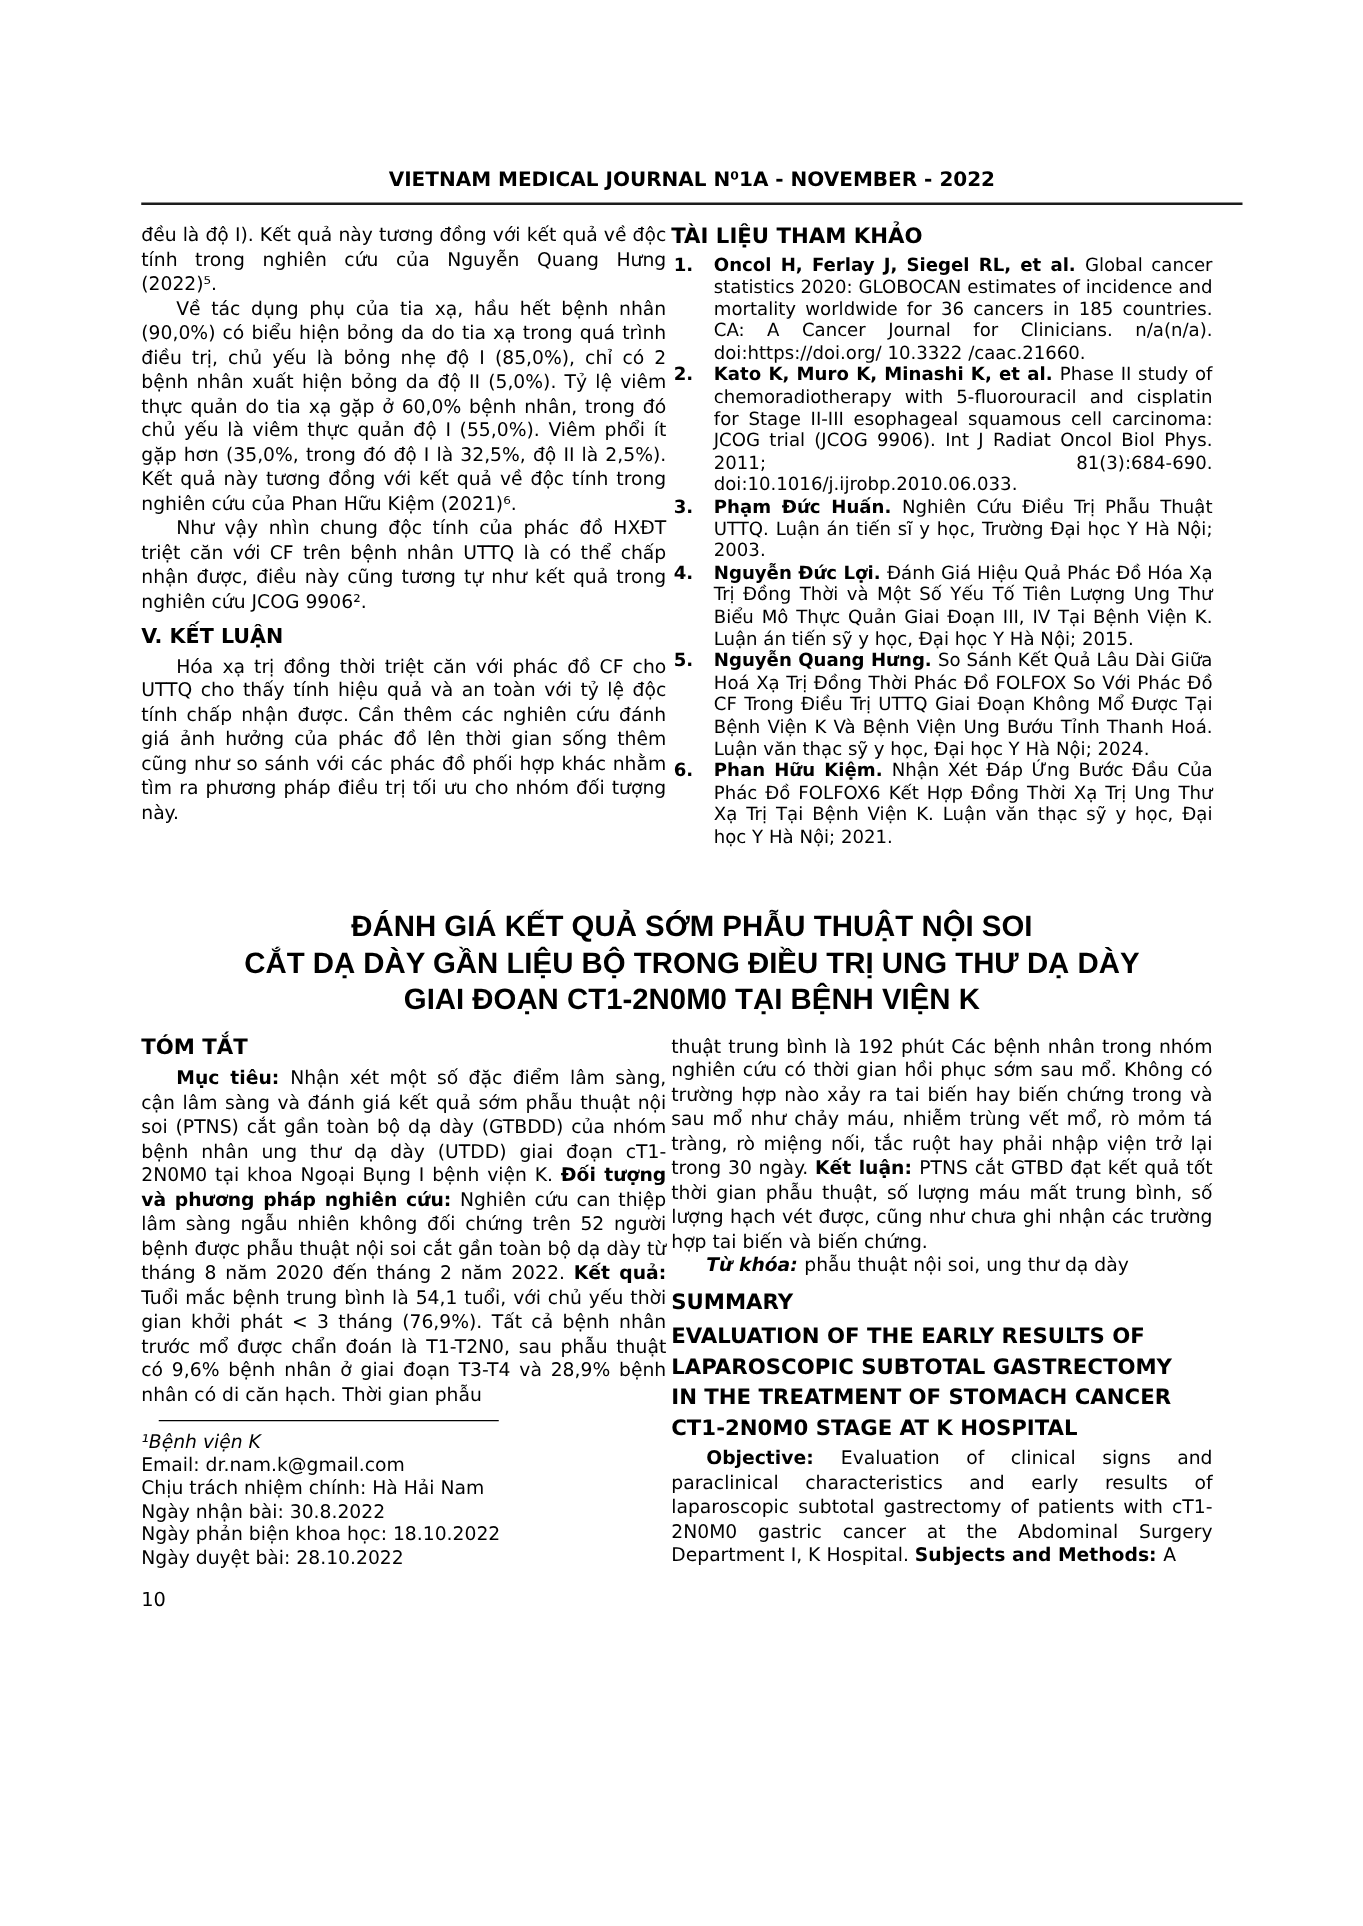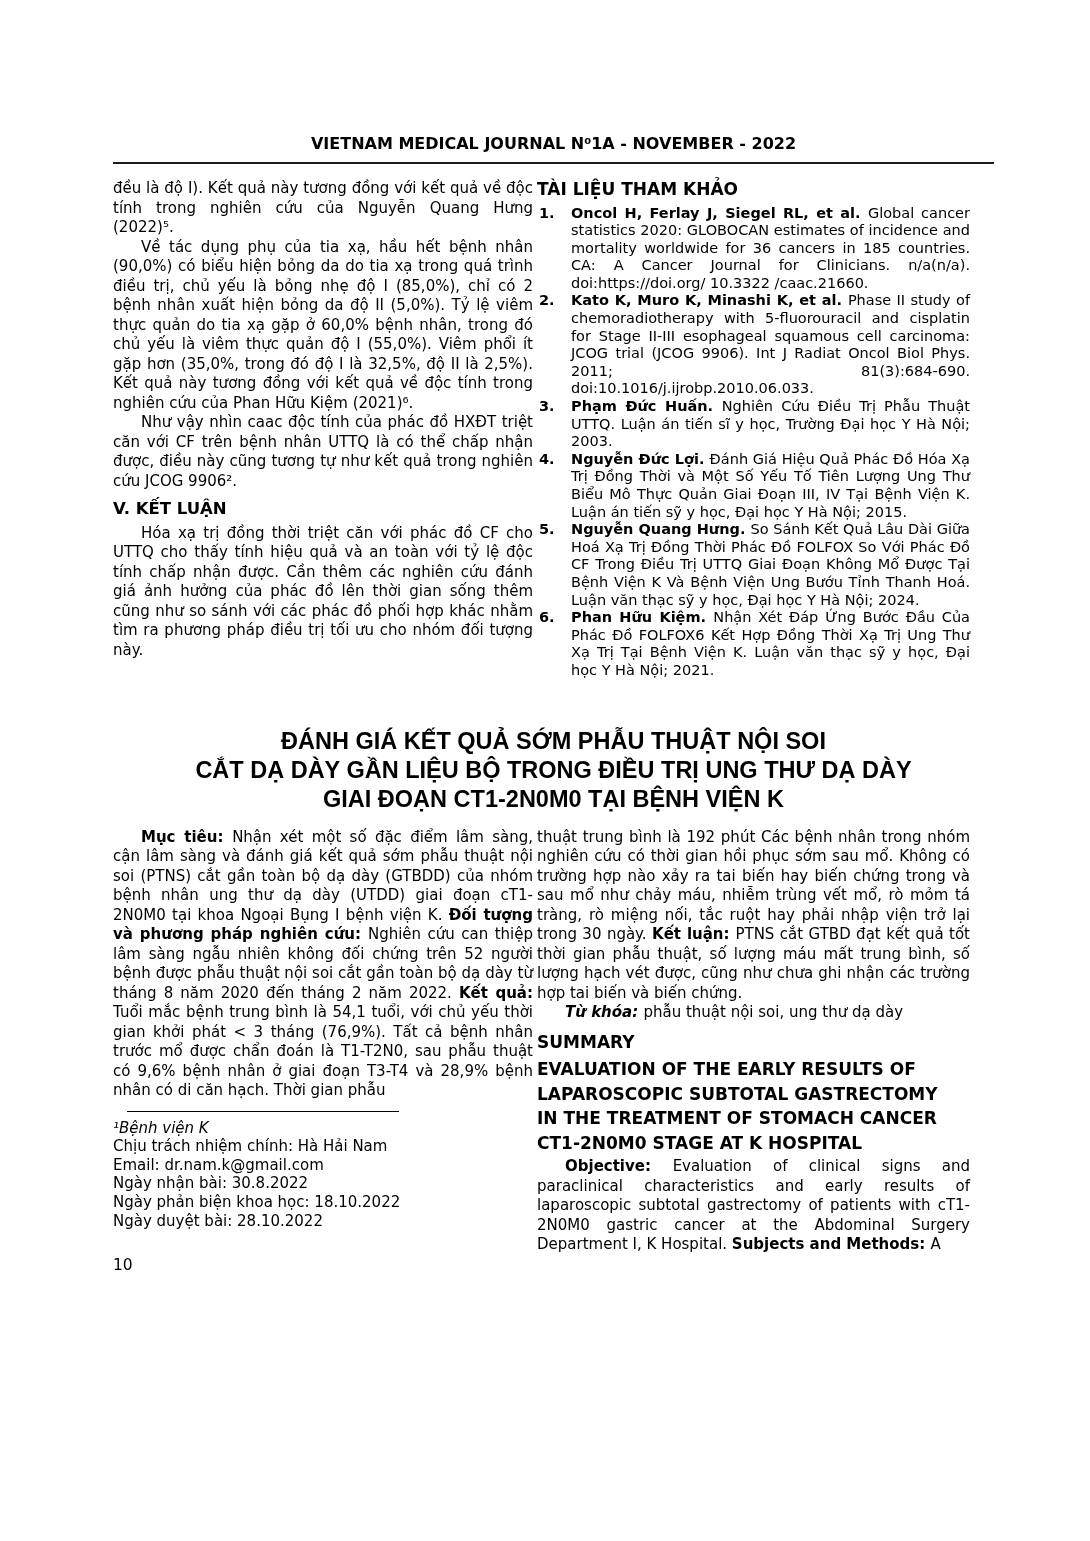--- a/index.html
+++ b/index.html
@@ -40,39 +40,39 @@
   }
   .authors {
     font-family:"DejaVu Serif","Liberation Serif",serif;
     font-weight:bold; font-size:17.5px; text-align:right; margin-top:11px;
   }
   .section-2 { margin-top:14px; }
   
   .footnote { margin-top:10px; font-size:15px; line-height:18.6px; }
   .footnote-rule { width:272px; margin-left:14px; border-top:1.8px solid #000; margin-bottom:7px; }
   .affiliation { font-style:italic; }
-  .page-number { margin-top:26px; font-size:15.5px; }
+  .page-number { margin-top:15px; font-size:15.5px; }
   
   .summary-title { font-weight:bold; font-size:17px; line-height:24.5px; margin-bottom:2px; }
   .kw { text-indent:28px; }
 </style>
 </head>
 <body>
 
 <div class="page">
 
   <div class="running-header">
     <span>VIETNAM MEDICAL JOURNAL N⁰1A - NOVEMBER - 2022</span>
   </div>
 
   <section class="two-col">
     <div class="col-left">
       <p class="body">đều là độ I). Kết quả này tương đồng với kết quả về độc tính trong nghiên cứu của Nguyễn Quang Hưng (2022)⁵.</p>
       <p class="body ind">Về tác dụng phụ của tia xạ, hầu hết bệnh nhân (90,0%) có biểu hiện bỏng da do tia xạ trong quá trình điều trị, chủ yếu là bỏng nhẹ độ I (85,0%), chỉ có 2 bệnh nhân xuất hiện bỏng da độ II (5,0%). Tỷ lệ viêm thực quản do tia xạ gặp ở 60,0% bệnh nhân, trong đó chủ yếu là viêm thực quản độ I (55,0%). Viêm phổi ít gặp hơn (35,0%, trong đó độ I là 32,5%, độ II là 2,5%). Kết quả này tương đồng với kết quả về độc tính trong nghiên cứu của Phan Hữu Kiệm (2021)⁶.</p>
-      <p class="body ind">Như vậy nhìn caac độc tính của phác đồ HXĐT triệt căn với CF trên bệnh nhân UTTQ là có thể chấp nhận được, điều này cũng tương tự như kết quả trong nghiên cứu JCOG 9906².</p>
+      <p class="body ind">Như vậy nhìn chung độc tính của phác đồ HXĐT triệt căn với CF trên bệnh nhân UTTQ là có thể chấp nhận được, điều này cũng tương tự như kết quả trong nghiên cứu JCOG 9906².</p>
       <h2 class="concl-heading">V. KẾT LUẬN</h2>
       <p class="body ind">Hóa xạ trị đồng thời triệt căn với phác đồ CF cho UTTQ cho thấy tính hiệu quả và an toàn với tỷ lệ độc tính chấp nhận được. Cần thêm các nghiên cứu đánh giá ảnh hưởng của phác đồ lên thời gian sống thêm cũng như so sánh với các phác đồ phối hợp khác nhằm tìm ra phương pháp điều trị tối ưu cho nhóm đối tượng này.</p>
     </div>
 
     <div class="col-right refs-list-wrap">
       <h2 class="sec-heading">TÀI LIỆU THAM KHẢO</h2>
       <ol class="refs-list">
         <li class="ref-item">
           <span class="ref-num">1.</span>
           <span><span class="run-b">Oncol H, Ferlay J, Siegel RL, et al. </span><span>Global cancer statistics 2020: GLOBOCAN estimates of incidence and mortality worldwide for 36 cancers in 185 countries. CA: A Cancer Journal for Clinicians. n/a(n/a). doi:https://doi.org/ 10.3322 /caac.21660.</span></span>
@@ -104,27 +104,28 @@
   <section class="article-header">
     <h1 class="article-title">
       <div>ĐÁNH GIÁ KẾT QUẢ SỚM PHẪU THUẬT NỘI SOI</div>
       <div>CẮT DẠ DÀY GẦN LIỆU BỘ TRONG ĐIỀU TRỊ UNG THƯ DẠ DÀY</div>
       <div>GIAI ĐOẠN CT1-2N0M0 TẠI BỆNH VIỆN K</div>
     </h1>
   </section>
 
   <section class="two-col section-2">
     <div class="col-left">
+      <h2 class="sec-heading">TÓM TẮT</h2>
       <p class="body ind"><span class="run-b">Mục tiêu: </span><span>Nhận xét một số đặc điểm lâm sàng, cận lâm sàng và đánh giá kết quả sớm phẫu thuật nội soi (PTNS) cắt gần toàn bộ dạ dày (GTBDD) của nhóm bệnh nhân ung thư dạ dày (UTDD) giai đoạn cT1-2N0M0 tại khoa Ngoại Bụng I bệnh viện K. </span><span class="run-b">Đối tượng và phương pháp nghiên cứu: </span><span>Nghiên cứu can thiệp lâm sàng ngẫu nhiên không đối chứng trên 52 người bệnh được phẫu thuật nội soi cắt gần toàn bộ dạ dày từ tháng 8 năm 2020 đến tháng 2 năm 2022. </span><span class="run-b">Kết quả: </span><span>Tuổi mắc bệnh trung bình là 54,1 tuổi, với chủ yếu thời gian khởi phát &lt; 3 tháng (76,9%). Tất cả bệnh nhân trước mổ được chẩn đoán là T1-T2N0, sau phẫu thuật có 9,6% bệnh nhân ở giai đoạn T3-T4 và 28,9% bệnh nhân có di căn hạch. Thời gian phẫu</span></p>
 
       <div class="footnote">
         <div class="footnote-rule"></div>
         <div class="affiliation">¹Bệnh viện K</div>
+        <div>Email: dr.nam.k@gmail.com</div>
         <div>Chịu trách nhiệm chính: Hà Hải Nam</div>
-        <div>Email: dr.nam.k@gmail.com</div>
         <div>Ngày nhận bài: 30.8.2022</div>
         <div>Ngày phản biện khoa học: 18.10.2022</div>
         <div>Ngày duyệt bài: 28.10.2022</div>
       </div>
 
       <div class="page-number">10</div>
     </div>
 
     <div class="col-right">
       <p class="body"><span>thuật trung bình là 192 phút Các bệnh nhân trong nhóm nghiên cứu có thời gian hồi phục sớm sau mổ. Không có trường hợp nào xảy ra tai biến hay biến chứng trong và sau mổ như chảy máu, nhiễm trùng vết mổ, rò mỏm tá tràng, rò miệng nối, tắc ruột hay phải nhập viện trở lại trong 30 ngày. </span><span class="run-b">Kết luận: </span><span>PTNS cắt GTBD đạt kết quả tốt thời gian phẫu thuật, số lượng máu mất trung bình, số lượng hạch vét được, cũng như chưa ghi nhận các trường hợp tai biến và biến chứng.</span></p>

